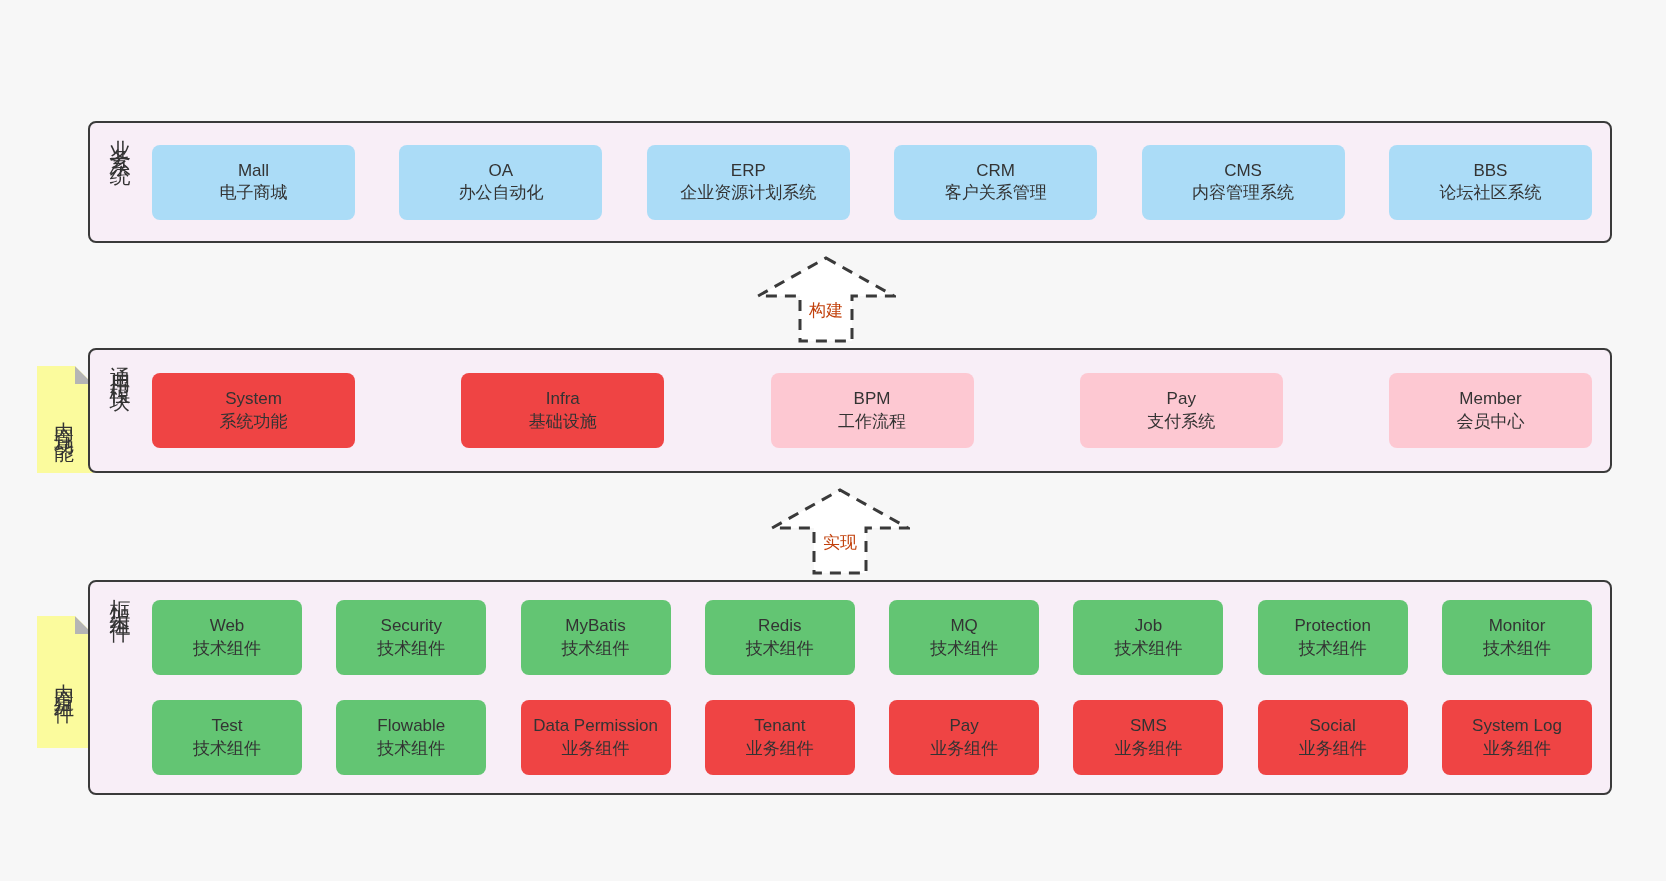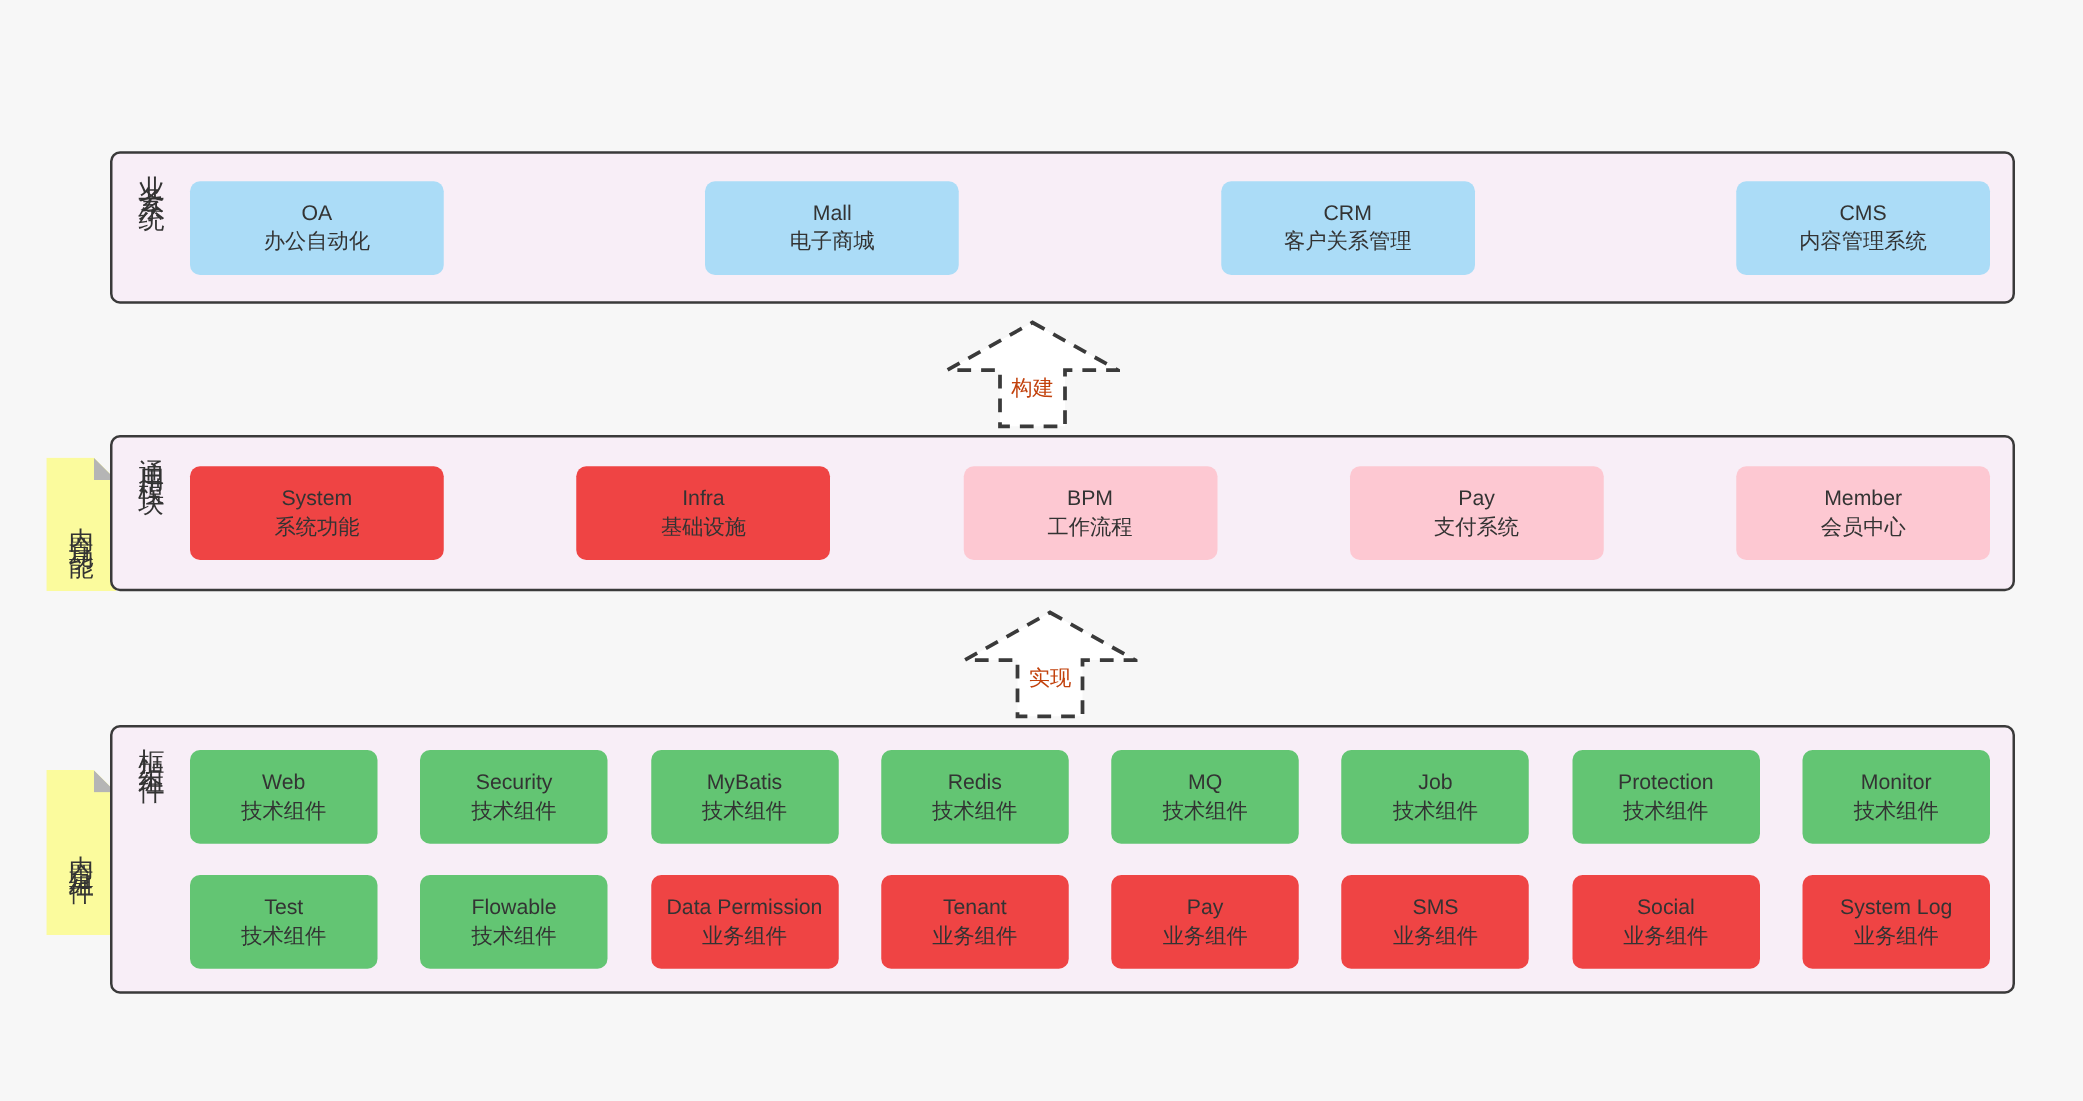--- a/index.html
+++ b/index.html
@@ -117,34 +117,42 @@
 
   <div class="sticky" style="left:37px;top:616px;height:132px;">
     <div class="fold"></div>
     <div class="sticky-text">内置组件</div>
   </div>
 
   <div class="panel" style="top:121px;height:122px;">
     <div class="panel-label">业务系统</div>
     <div class="row">
       <div class="box w6 blue">
+        <div>Mall</div>
+        <div>电子商城</div>
+      </div>
+      <div class="box w6 blue">
         <div>OA</div>
         <div>办公自动化</div>
       </div>
       <div class="box w6 blue">
-        <div>Mall</div>
-        <div>电子商城</div>
+        <div>ERP</div>
+        <div>企业资源计划系统</div>
       </div>
       <div class="box w6 blue">
         <div>CRM</div>
         <div>客户关系管理</div>
       </div>
       <div class="box w6 blue">
         <div>CMS</div>
         <div>内容管理系统</div>
+      </div>
+      <div class="box w6 blue">
+        <div>BBS</div>
+        <div>论坛社区系统</div>
       </div>
     </div>
   </div>
 
   <div class="arrow" style="left:756px;top:255px;">
     <svg width="140" height="90" viewBox="0 0 140 90">
       <polygon points="70,3 138,41 96,41 96,86 44,86 44,41 2,41" fill="#ffffff" stroke="#3a3a3a" stroke-width="3" stroke-dasharray="11 8" stroke-linejoin="miter"></polygon>
     </svg>
     <div class="arrow-label">构建</div>
   </div>

